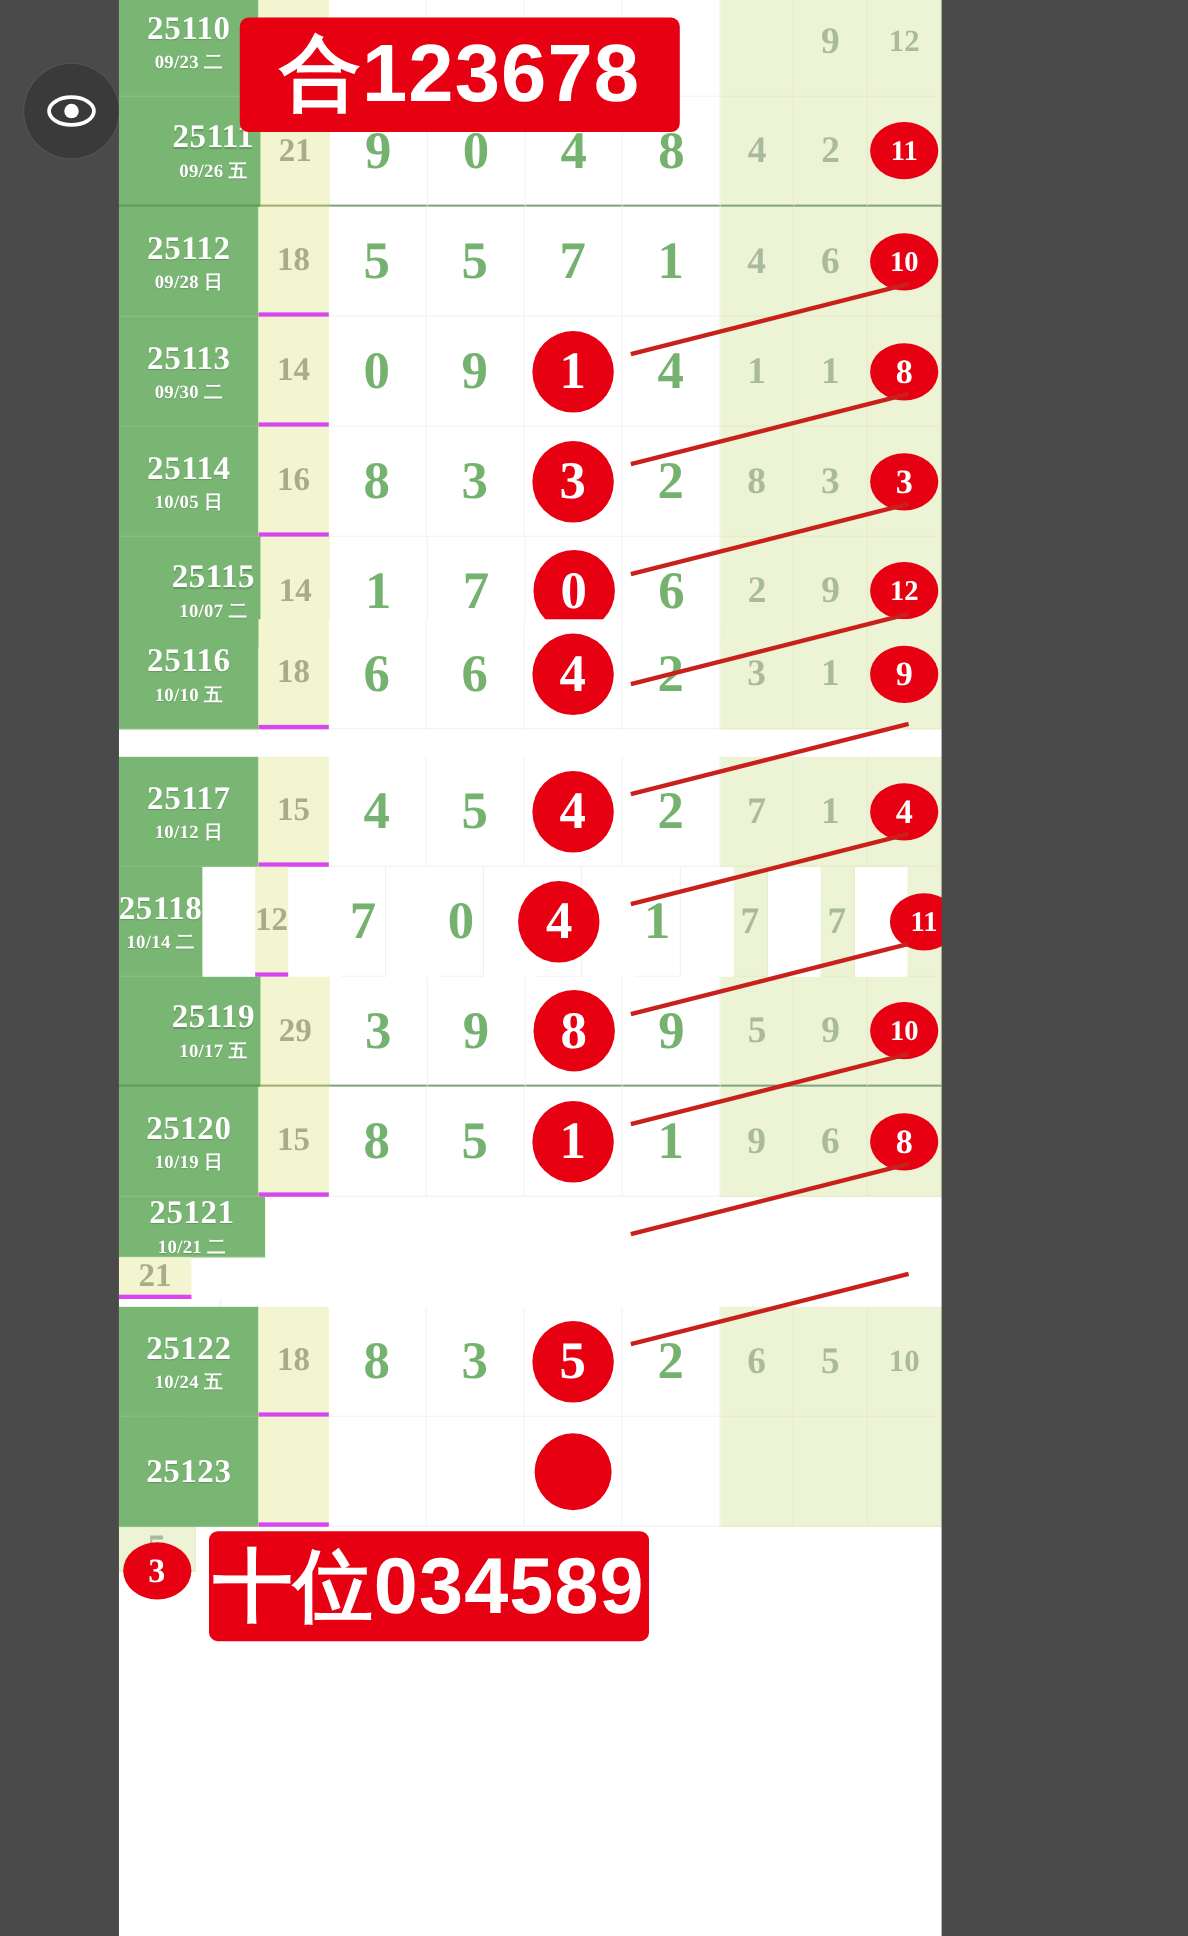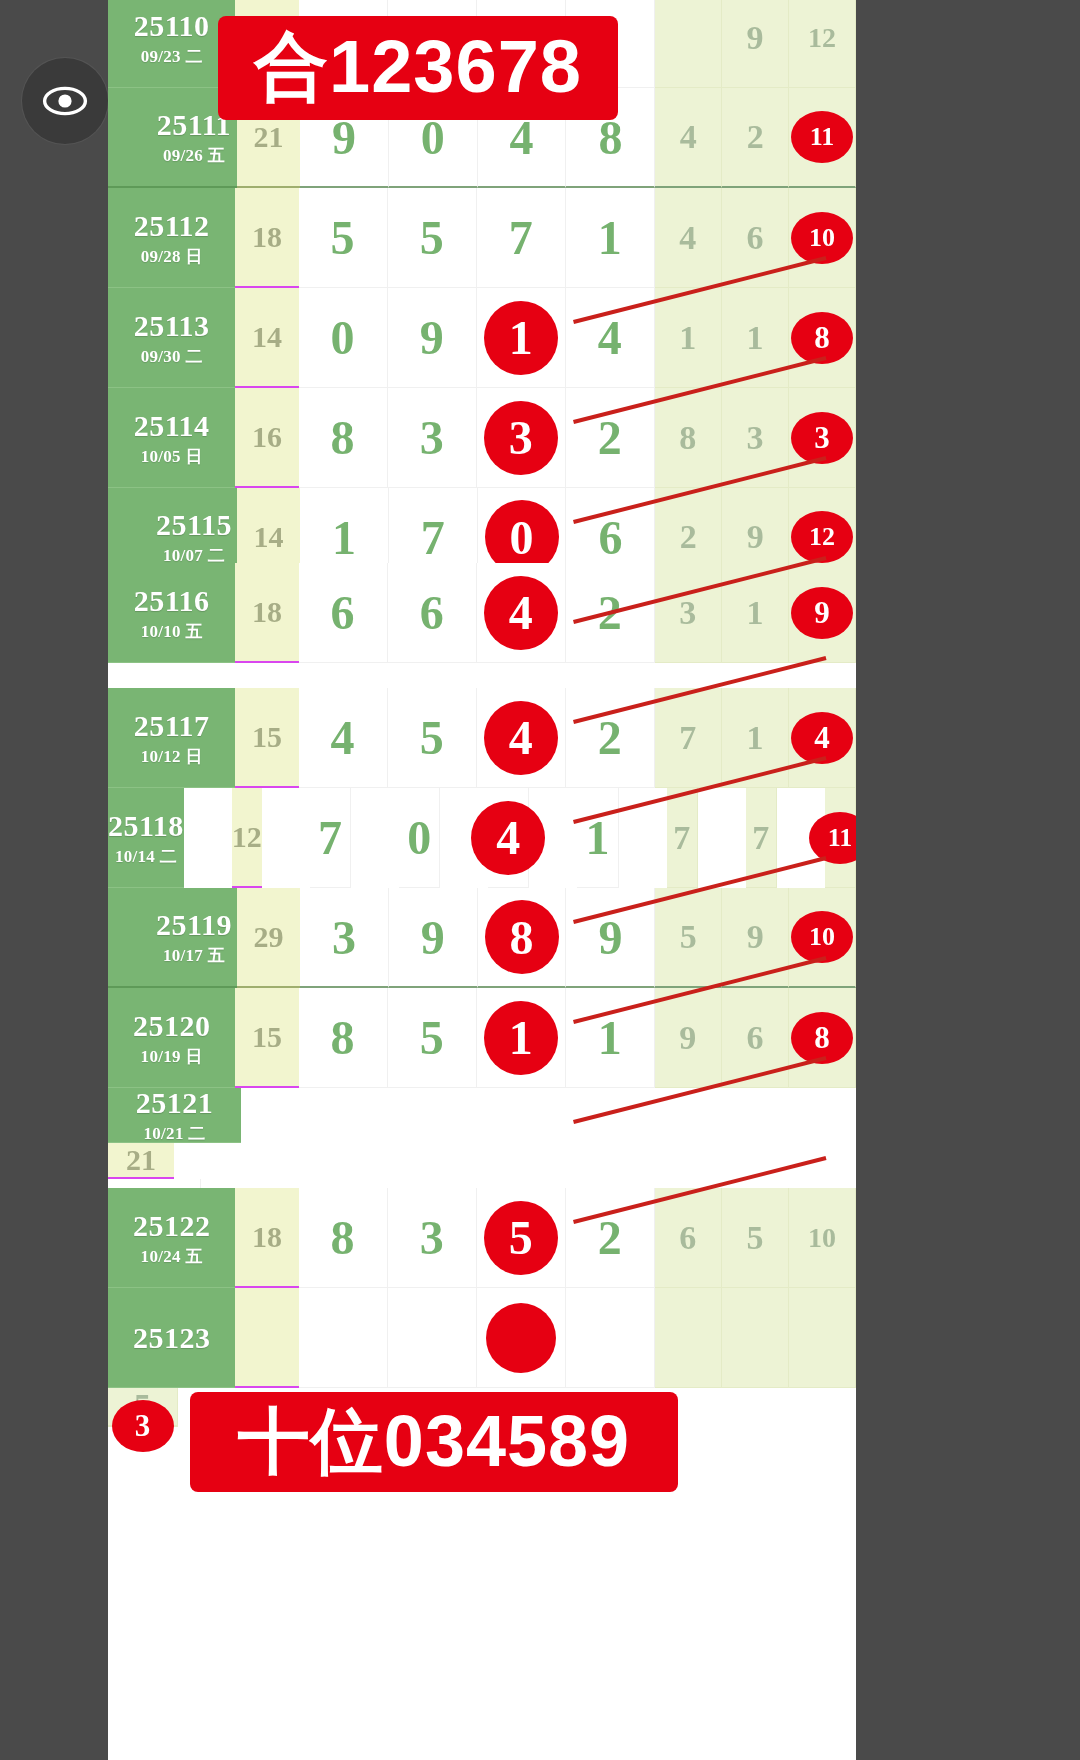--- a/index.html
+++ b/index.html
@@ -42,21 +42,21 @@
     font-weight:700;
   }
   
   .c-id   {width:133px;}
   .c-sum  {width:66px;}
   .c-d    {width:93px;}
   .c-t    {width:70px;}
 
   
   .col-id  {background:#79b573;color:#ffffff;border-bottom:1px solid #8cc285;}
-  .col-sum {background:#f2f5cf;color:#a7ad86;border-bottom:2px solid #d946ef;}
+  .col-sum {background:#f2f5cf;color:#a7ad86;border-bottom:4px solid #d946ef;}
   .col-main{background:#ffffff;color:#76b26f;border-bottom:1px solid #f0f0f0;border-right:1px solid #f0f0f0;}
   .col-tail{background:#edf3d5;color:#a9bb9c;border-bottom:1px solid #e4ebc6;border-right:1px solid #e4ebc6;}
 
   .idnum{font-size:30px;line-height:1;letter-spacing:.5px;text-shadow:0 1px 1px rgba(0,0,0,.18);}
   .iddate{font-size:17px;line-height:1;margin-top:7px;letter-spacing:.3px;text-shadow:0 1px 1px rgba(0,0,0,.15);}
   .idstack{display:flex;flex-direction:column;align-items:center;justify-content:center;}
 
   .sumtxt{font-size:30px;}
   .digit{font-size:48px;}
   .tail{font-size:34px;}
@@ -100,21 +100,21 @@
     font-weight:700;
     border-radius:8px;
     display:flex;align-items:center;justify-content:center;
     letter-spacing:1px;
     white-space:nowrap;
   }
   #banner-top{
     left:218px;top:16px;width:400px;height:104px;font-size:74px;
   }
   #banner-bottom{
-    left:190px;top:1392px;width:488px;height:100px;font-size:72px;
+    left:190px;top:1392px;width:400px;height:100px;font-size:72px;
   }
 
   
   #gutter-left{position:absolute;left:0;top:0;width:108px;height:1760px;background:#4a4a4a;z-index:5;}
   #gutter-right{position:absolute;left:856px;top:0;width:224px;height:1760px;background:#4a4a4a;z-index:5;}
 </style>
 </head>
 <body>
 
 <div id="gutter-left"></div>

